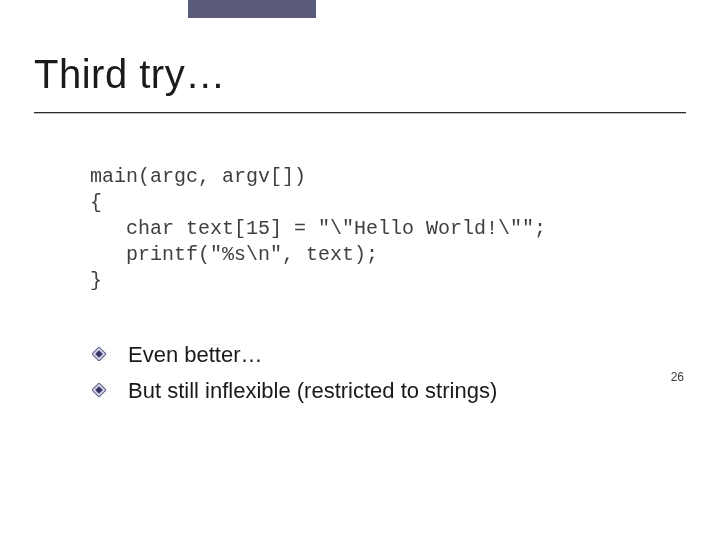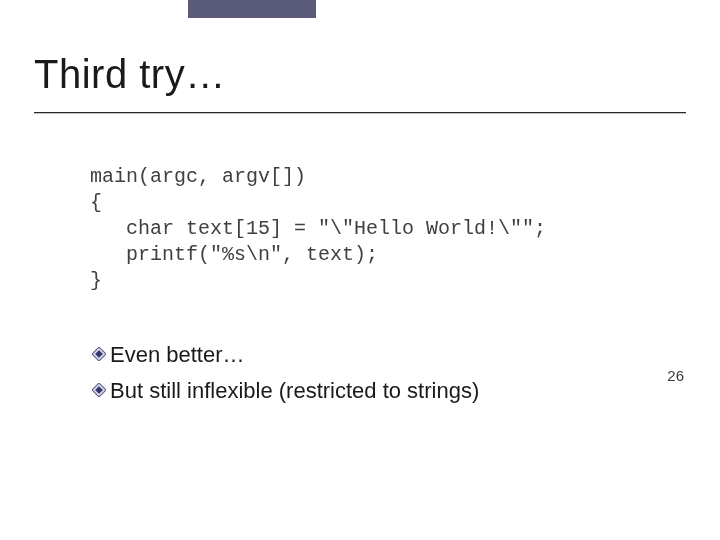--- a/index.html
+++ b/index.html
@@ -57,36 +57,36 @@
   }
   .bullets {
     position: absolute;
     top: 340px;
     left: 92px;
     right: 40px;
   }
   .bullet-item {
     display: flex;
     align-items: flex-start;
-    gap: 4px;
+    gap: 22px;
     margin-bottom: 6px;
     font-size: 22px;
     color: #1a1a1a;
     line-height: 1.35;
   }
   .bullet-icon {
     flex: 0 0 auto;
     margin-top: 7px;
   }
   .bullet-icon svg { display: block; }
   .page-num {
     position: absolute;
     right: 36px;
     bottom: 28px;
-    font-size: 15px;
+    font-size: 12px;
     color: #3b3b3b;
   }
 </style>
 </head>
 <body>
 
 <div class="topbar"></div>
 
 <div class="slide">
 

